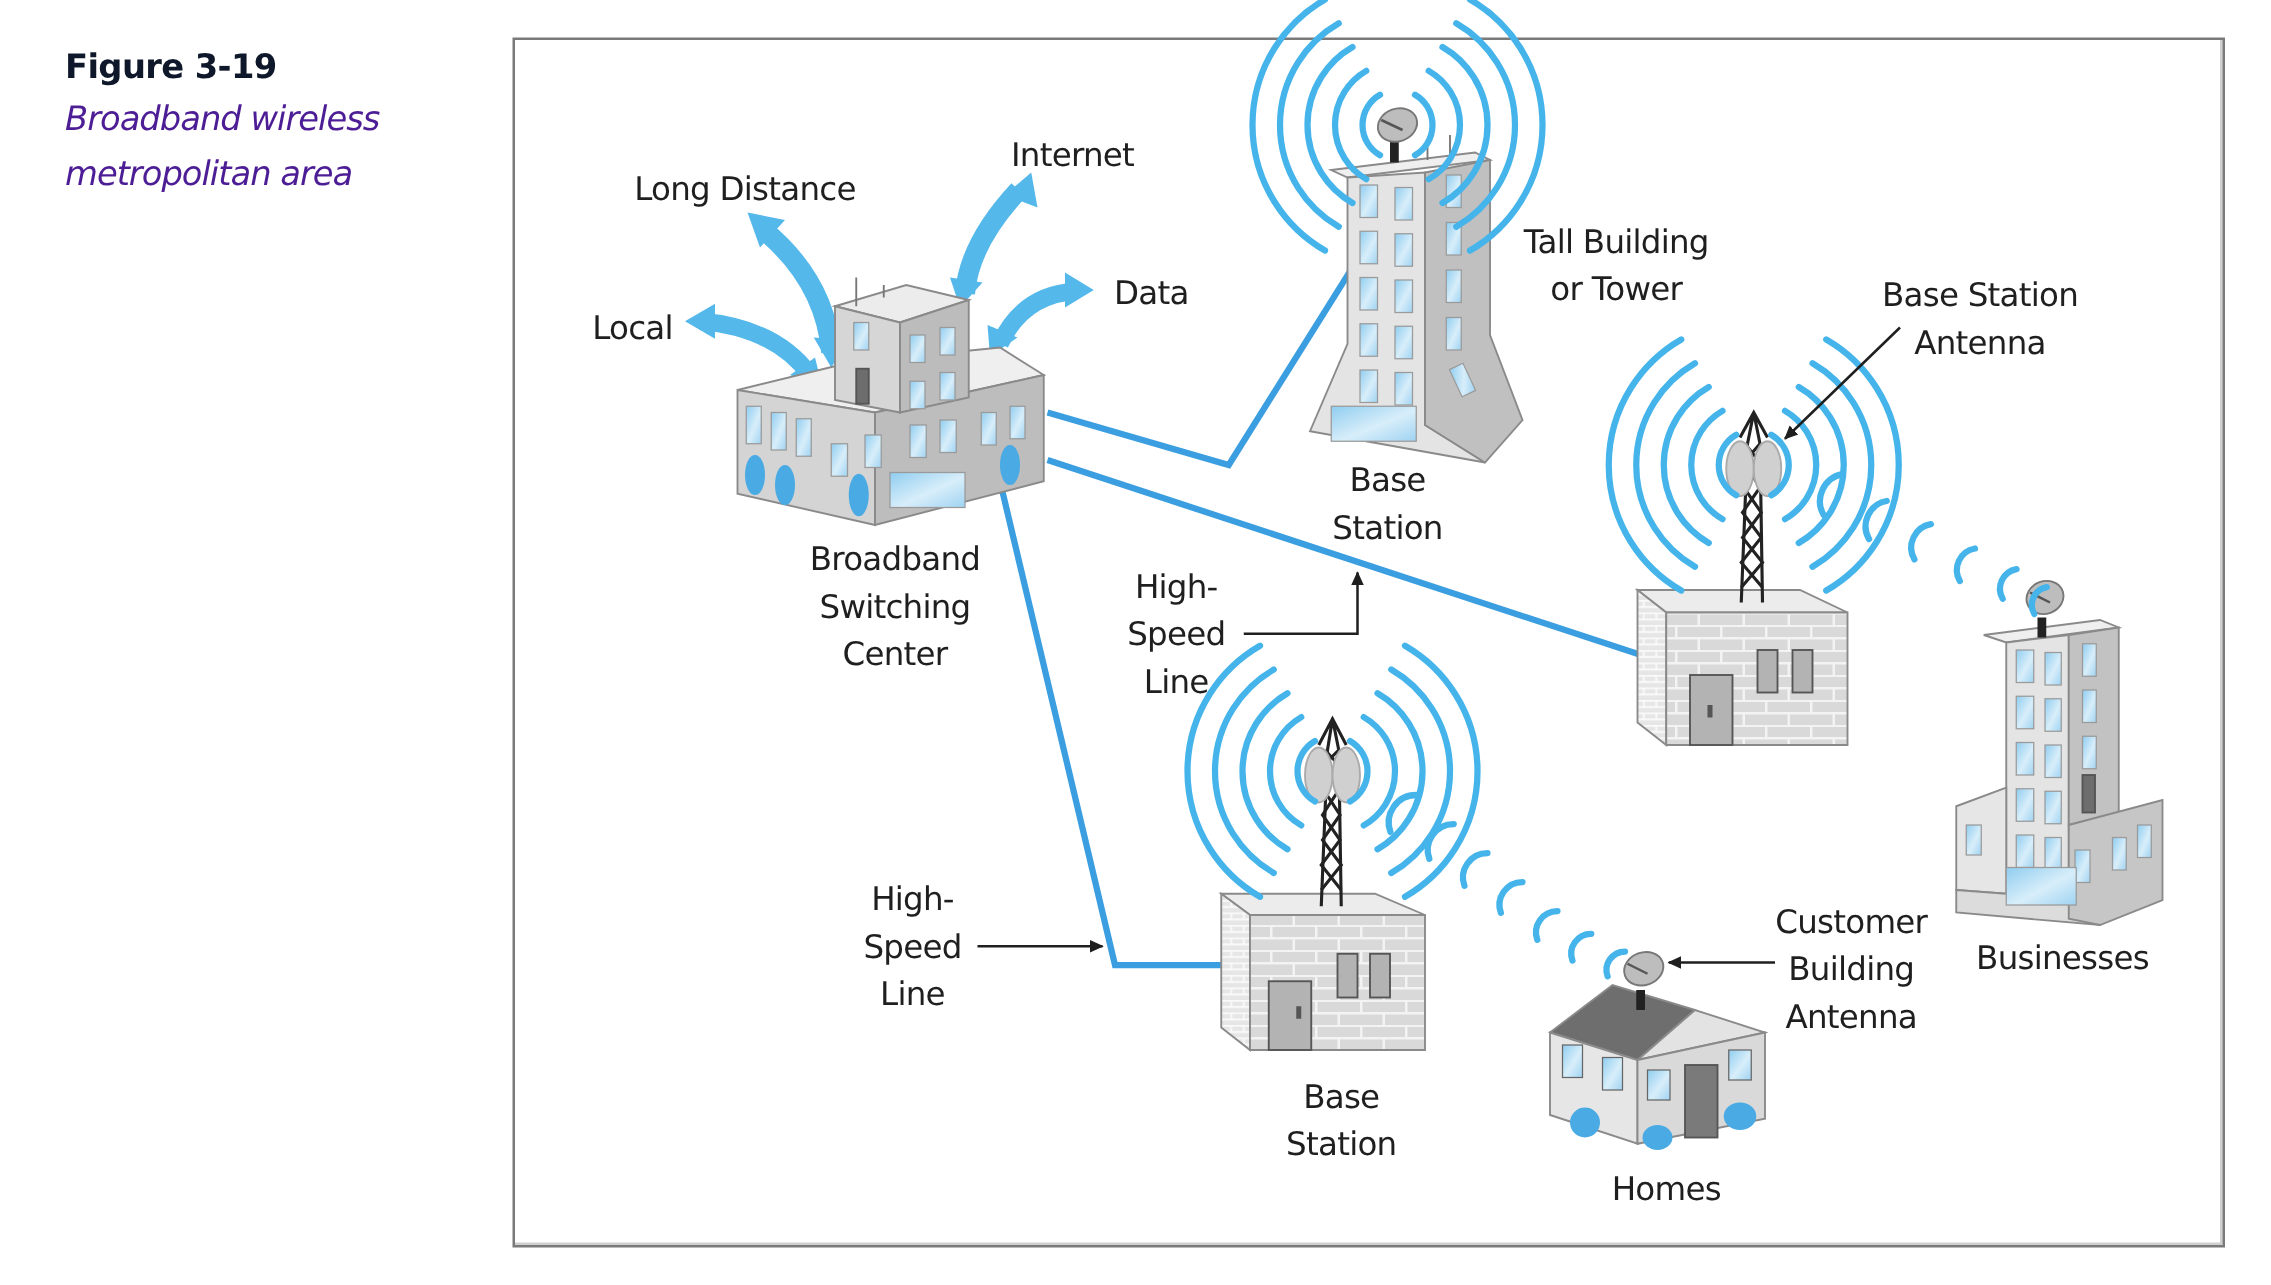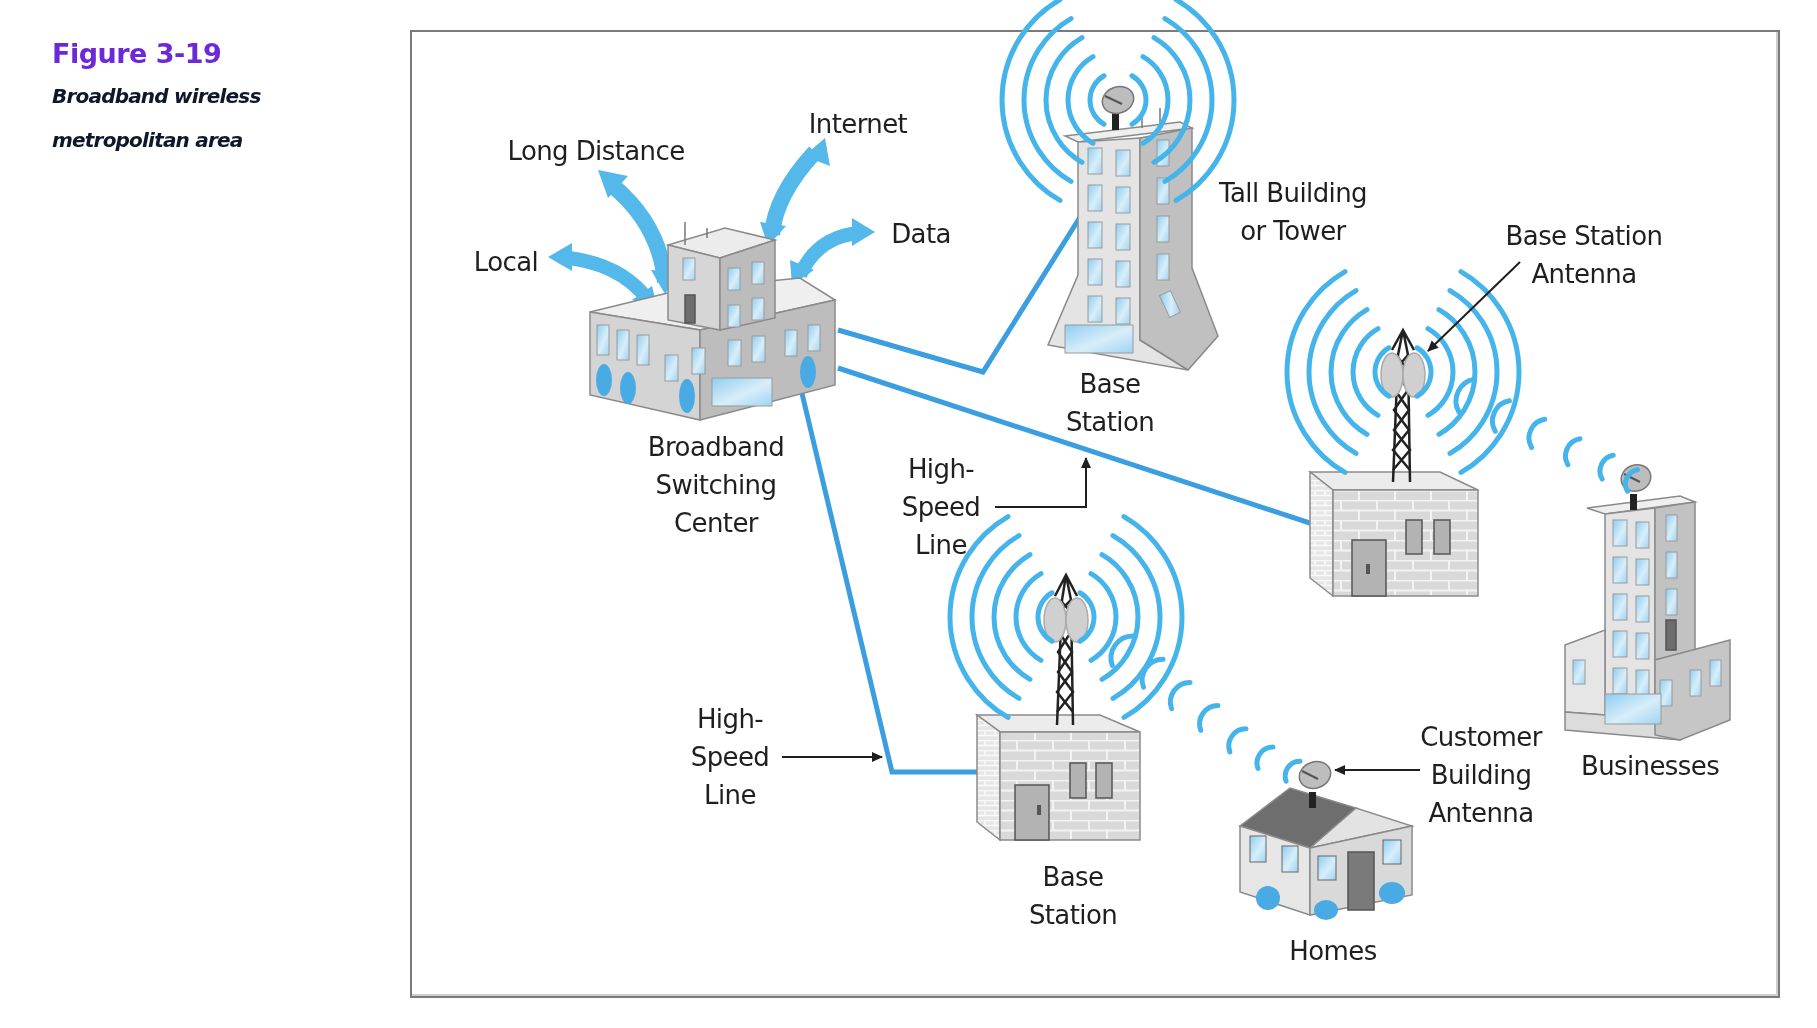--- a/index.html
+++ b/index.html
@@ -1,19 +1,19 @@
 <!DOCTYPE html>
 <html><head>
 <meta charset="utf-8">
 <style>
   html, body { margin: 0; padding: 0; background: #ffffff; }
   body { width: 1817px; height: 1028px; position: relative; overflow: hidden; font-family: "DejaVu Sans", sans-serif; }
   .caption { position: absolute; left: 52px; top: 34px; width: 330px; }
-  .fig-num { font-family: "DejaVu Sans", sans-serif; font-weight: bold; color: #6d28d9; font-size: 27px; letter-spacing: -0.5px; line-height: 40px; }
-  .fig-title { font-family: "DejaVu Sans", sans-serif; font-style: italic; color: #0f172a; font-size: 20px; line-height: 44px; letter-spacing: -0.8px; font-weight: bold; }
+  .fig-num { font-family: "DejaVu Sans", sans-serif; font-weight: bold; color: #0f172a; font-size: 27px; letter-spacing: -0.5px; line-height: 40px; }
+  .fig-title { font-family: "DejaVu Sans", sans-serif; font-style: italic; color: #4c1d95; font-size: 27px; line-height: 44px; letter-spacing: -0.8px; }
   .frame { position: absolute; left: 410px; top: 30px; width: 1366px; height: 964px; border: 2px solid #7a7a7a; box-shadow: inset -2px -2px 0 #cfcfcf; background: #fff; }
   svg.diagram { position: absolute; left: 0; top: 0; }
   .lbl { font-family: "DejaVu Sans", sans-serif; font-size: 26px; fill: #1f1f1f; letter-spacing: -0.6px; }
 </style>
 </head>
 <body>
 
 <div class="caption">
   <div class="fig-num">Figure 3-19</div>
   <div class="fig-title">Broadband wireless</div>

